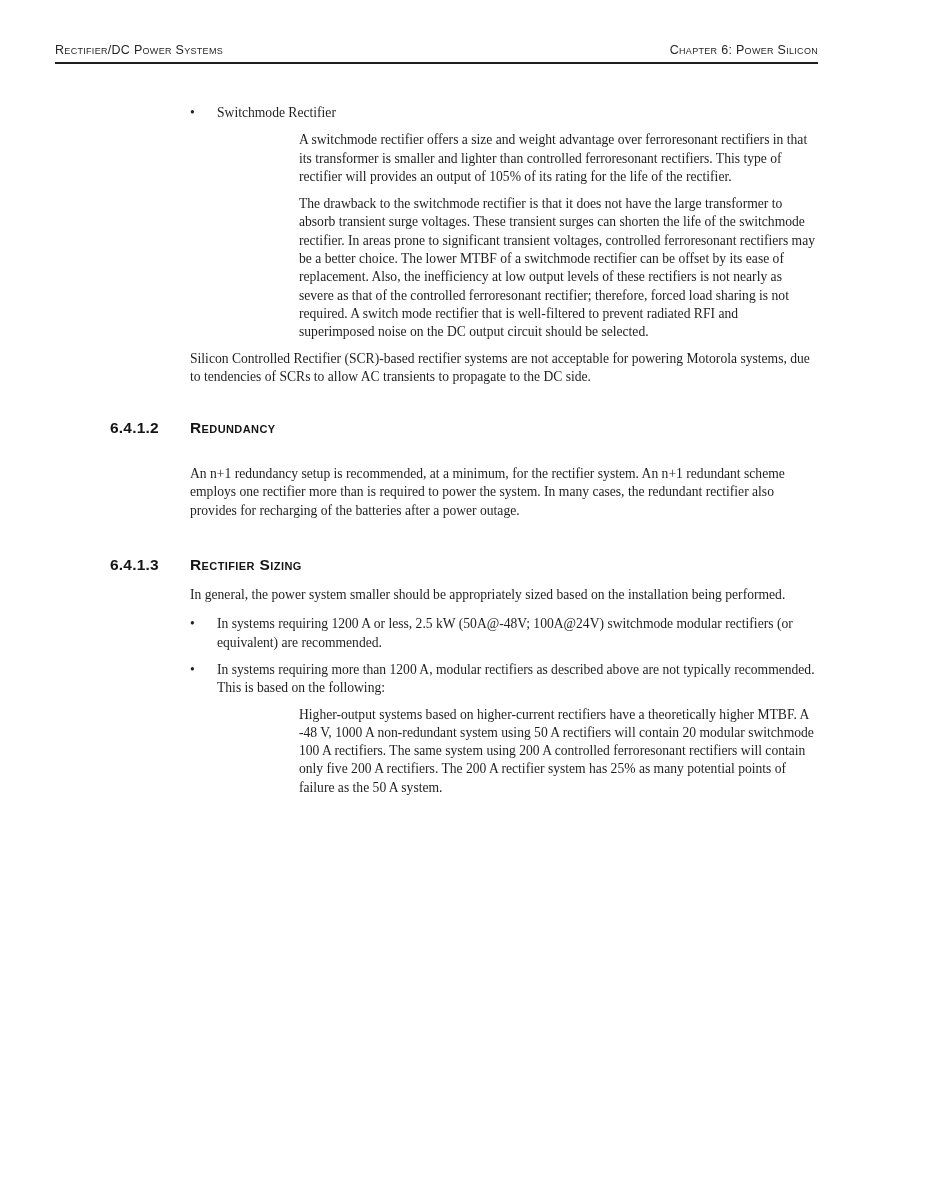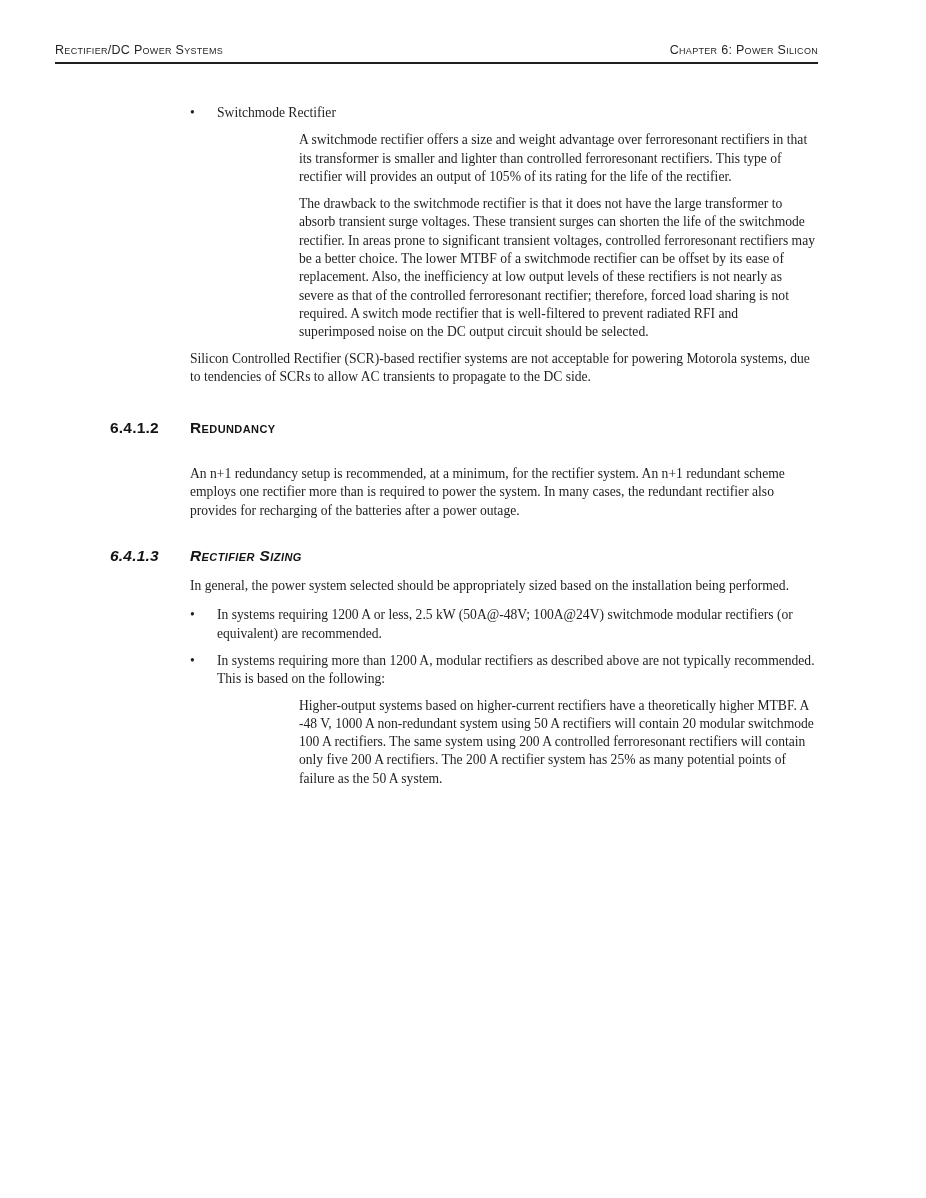--- a/index.html
+++ b/index.html
@@ -58,21 +58,21 @@
     font-family: "Liberation Sans", sans-serif;
     font-weight: bold;
     font-size: 15.5px;
     line-height: 18px;
     color: #141414;
   }
   .section-number { flex: 0 0 80px; letter-spacing: 0.2px; }
   .section-title  { font-variant: small-caps; letter-spacing: 0.4px; }
   .sec1 { margin-top: 33px; }
   .sec1-para { margin-top: 28px; }
-  .sec2 { margin-top: 27px; font-style: italic; }
+  .sec2 { margin-top: 36px; }
   .sec2-para { margin-top: 12px; }
 
   
   .footer {
     position: absolute;
     left: 55px; right: 100px; top: 1120px;
     display: flex;
     justify-content: space-between;
     align-items: baseline;
   }
@@ -121,21 +121,21 @@
       <span class="section-title">Redundancy</span>
     </div>
 
     <p class="para lvl1 sec1-para">An n+1 redundancy setup is recommended, at a minimum, for the rectifier system. An n+1 redundant scheme employs one rectifier more than is required to power the system. In many cases, the redundant rectifier also provides for recharging of the batteries after a power outage.</p>
 
     <div class="section-heading sec2">
       <span class="section-number">6.4.1.3</span>
       <span class="section-title">Rectifier Sizing</span>
     </div>
 
-    <p class="para lvl1 sec2-para">In general, the power system selected should be appropriately sized based on the installation being performed.</p>
+    <p class="para lvl1 sec2-para">In general, the power system smaller should be appropriately sized based on the installation being performed.</p>
 
     <div class="bullet-row mt-lg">
       <span class="bullet-glyph">•</span>
       <span class="bullet-text">In systems requiring 1200 A or less, 2.5 kW (50A@-48V; 100A@24V) switchmode modular rectifiers (or equivalent) are recommended.</span>
     </div>
 
     <div class="bullet-row mt-md">
       <span class="bullet-glyph">•</span>
       <span class="bullet-text">In systems requiring more than 1200 A, modular rectifiers as described above are not typically recommended. This is based on the following:</span>
     </div>

